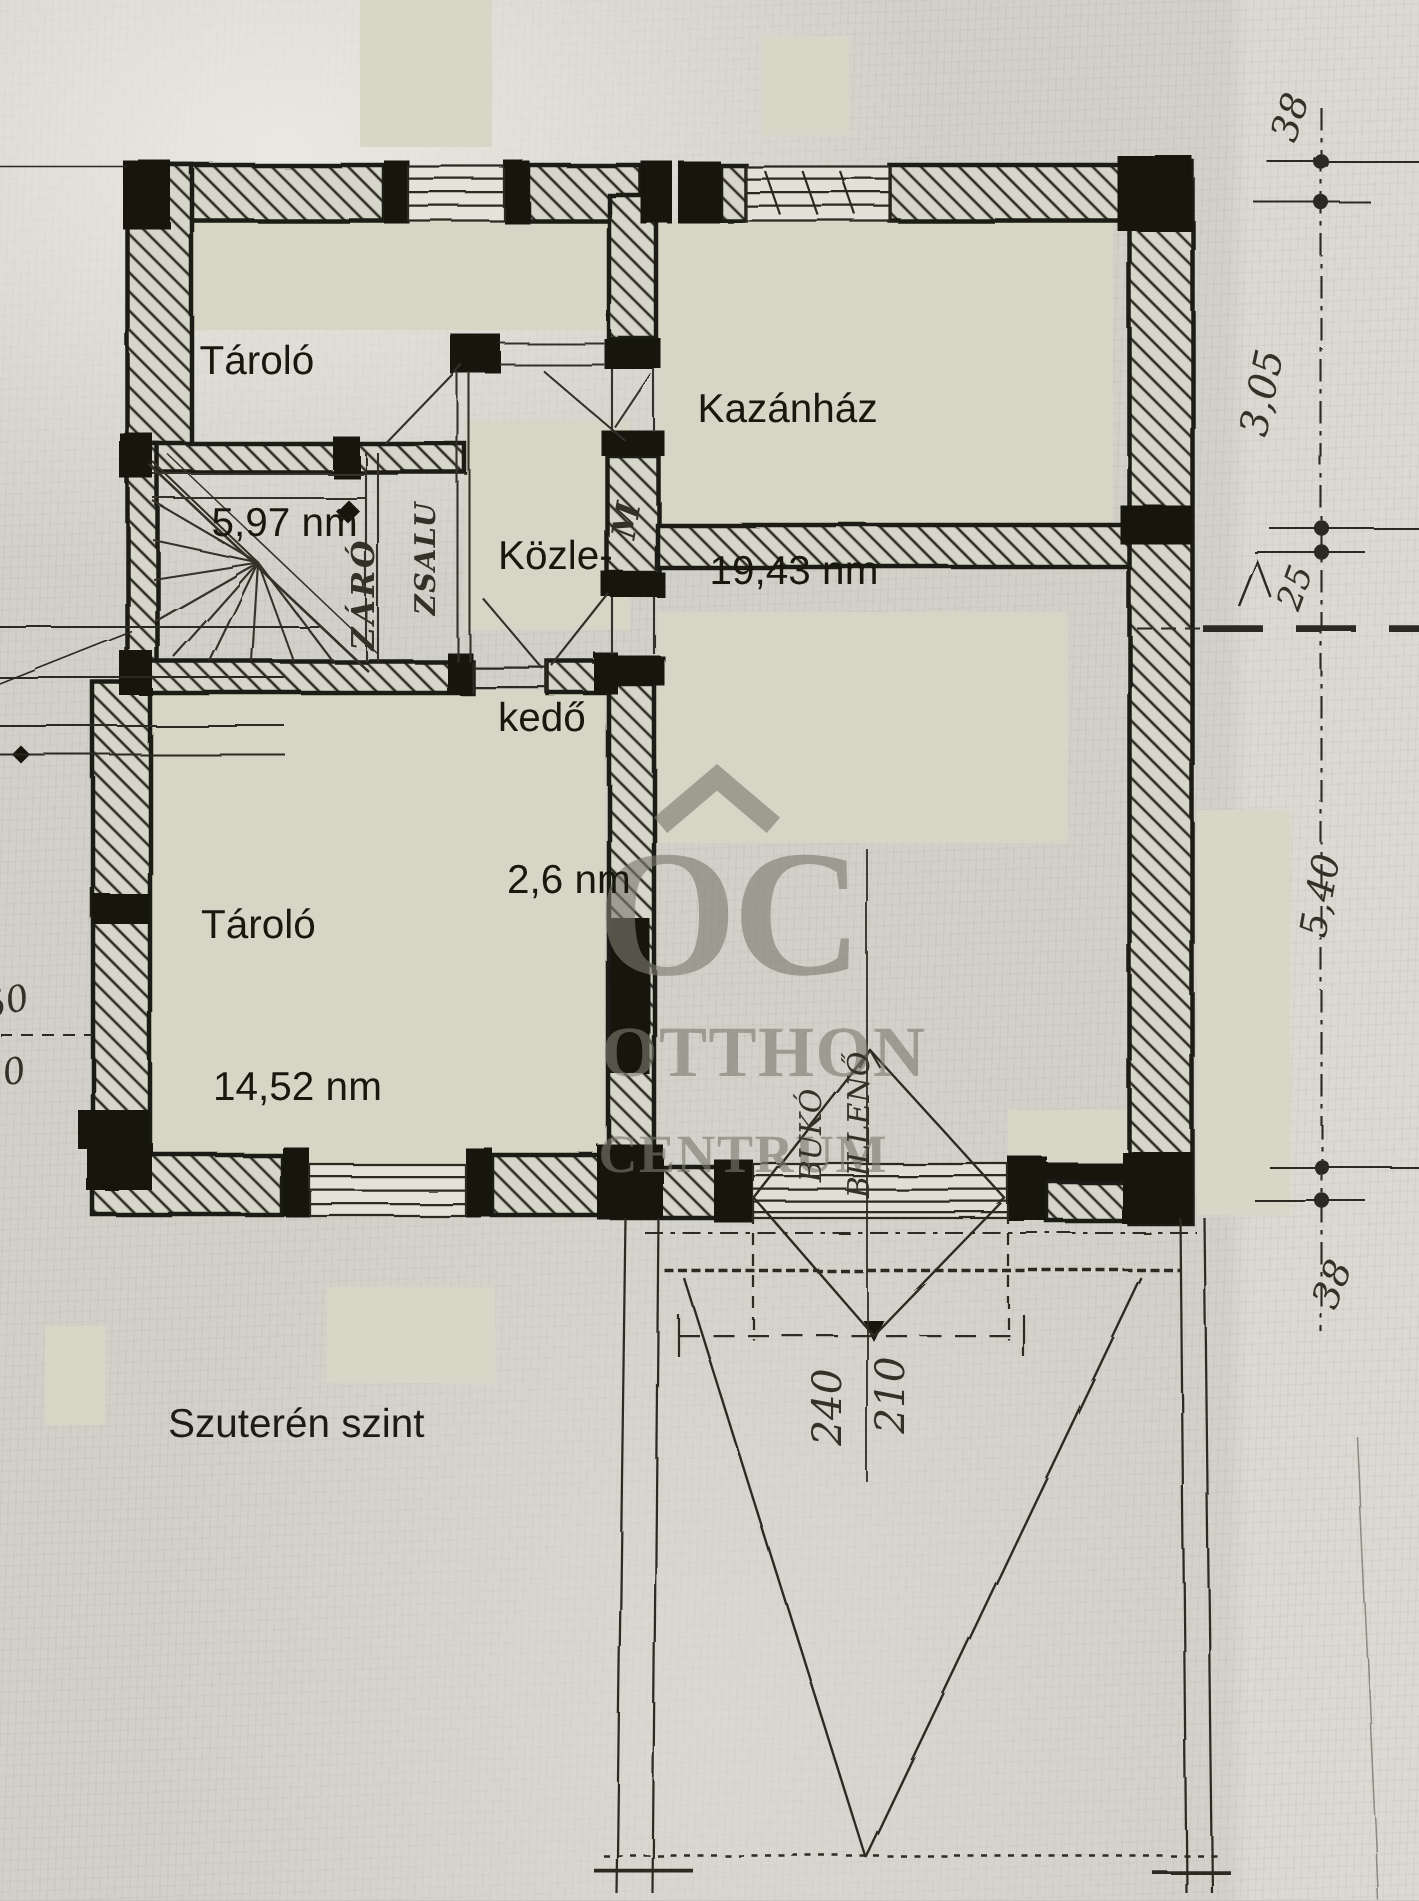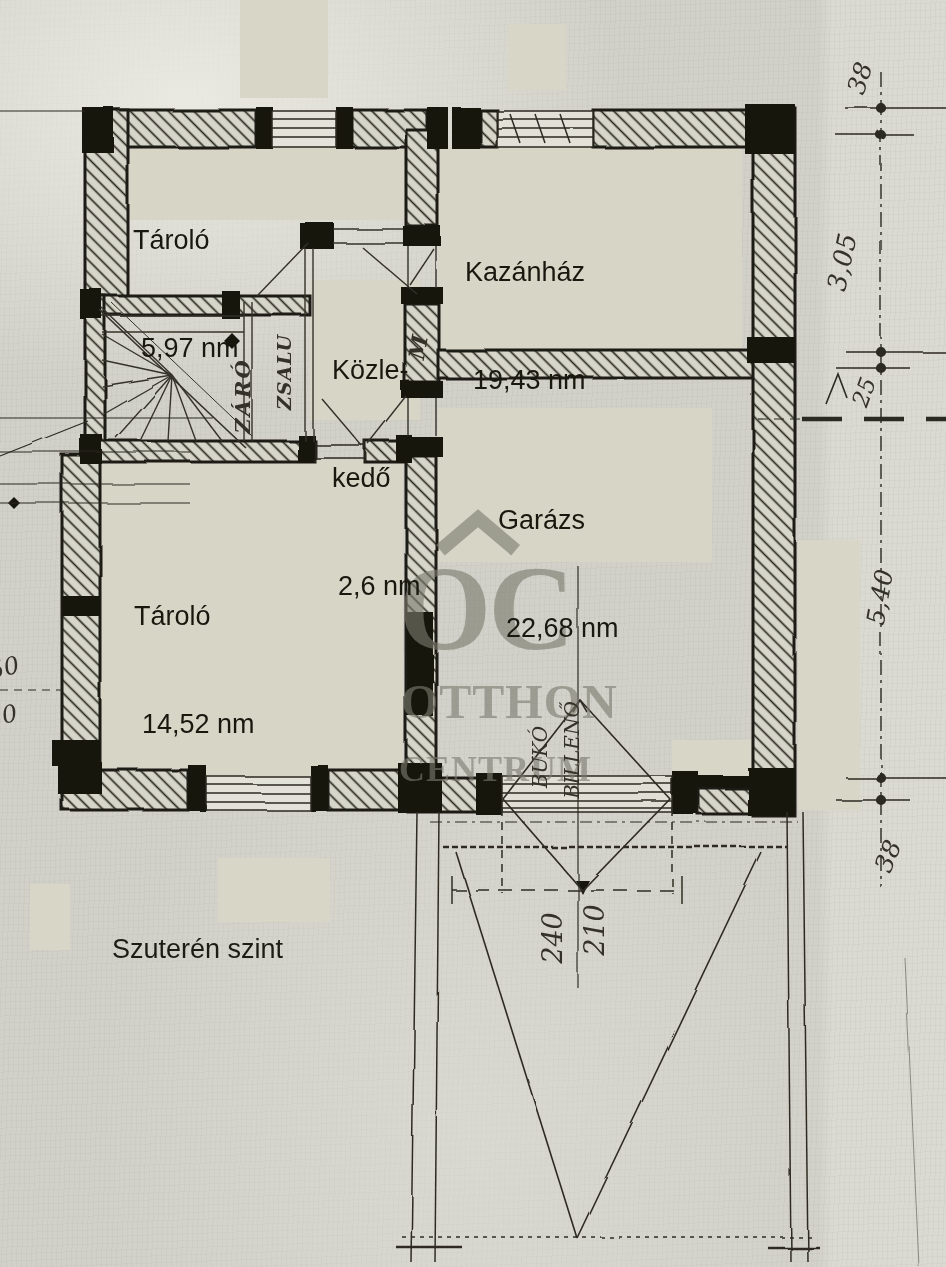--- a/index.html
+++ b/index.html
@@ -244,24 +244,20 @@
   </div>
   <div class="rl" style="left:465px;top:182px">
     <span class="a">Kazánház</span>
     <span class="a" style="padding-left:8px">19,43 nm</span>
   </div>
   <div class="rl" style="left:332px;top:280px">
     <span class="a">Közle-</span>
     <span class="a">kedő</span>
     <span class="a" style="padding-left:6px">2,6 nm</span>
   </div>
-  <div class="rl" style="left:498px;top:430px">
-    <span class="a">Garázs</span>
-    <span class="a" style="padding-left:8px">22,68 nm</span>
-  </div>
   <div class="rl" style="left:134px;top:526px">
     <span class="a">Tároló</span>
     <span class="a" style="padding-left:8px">14,52 nm</span>
   </div>
 
   <div class="lvl" style="left:112px;top:934px">Szuterén szint</div>
 
   <span class="hw" style="left:860px;top:78px;font-size:25px;transform:translate(-50%,-50%) rotate(-72deg)">38</span>
   <span class="hw" style="left:842px;top:262px;font-size:26px;transform:translate(-50%,-50%) rotate(-78deg)">3,05</span>
   <span class="hw" style="left:864px;top:392px;font-size:23px;transform:translate(-50%,-50%) rotate(-70deg)">25</span>

